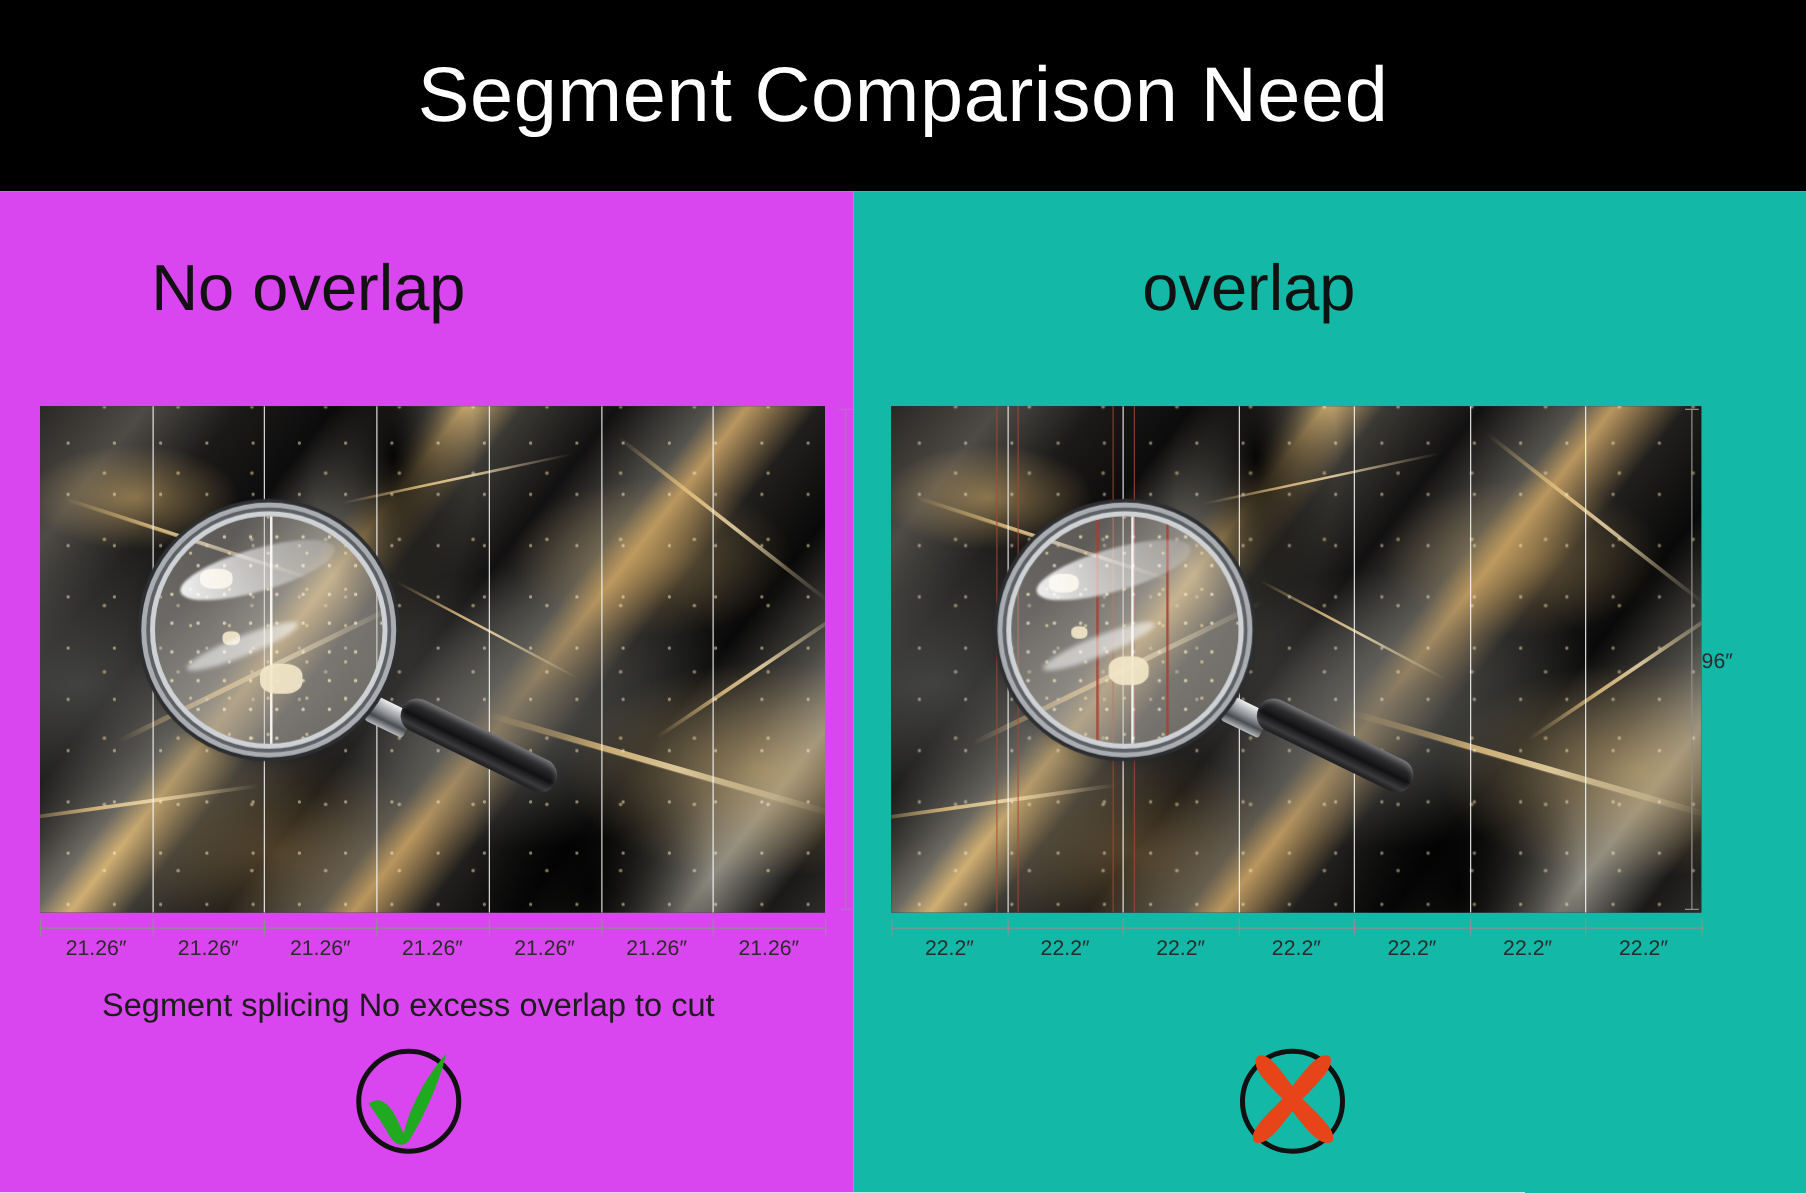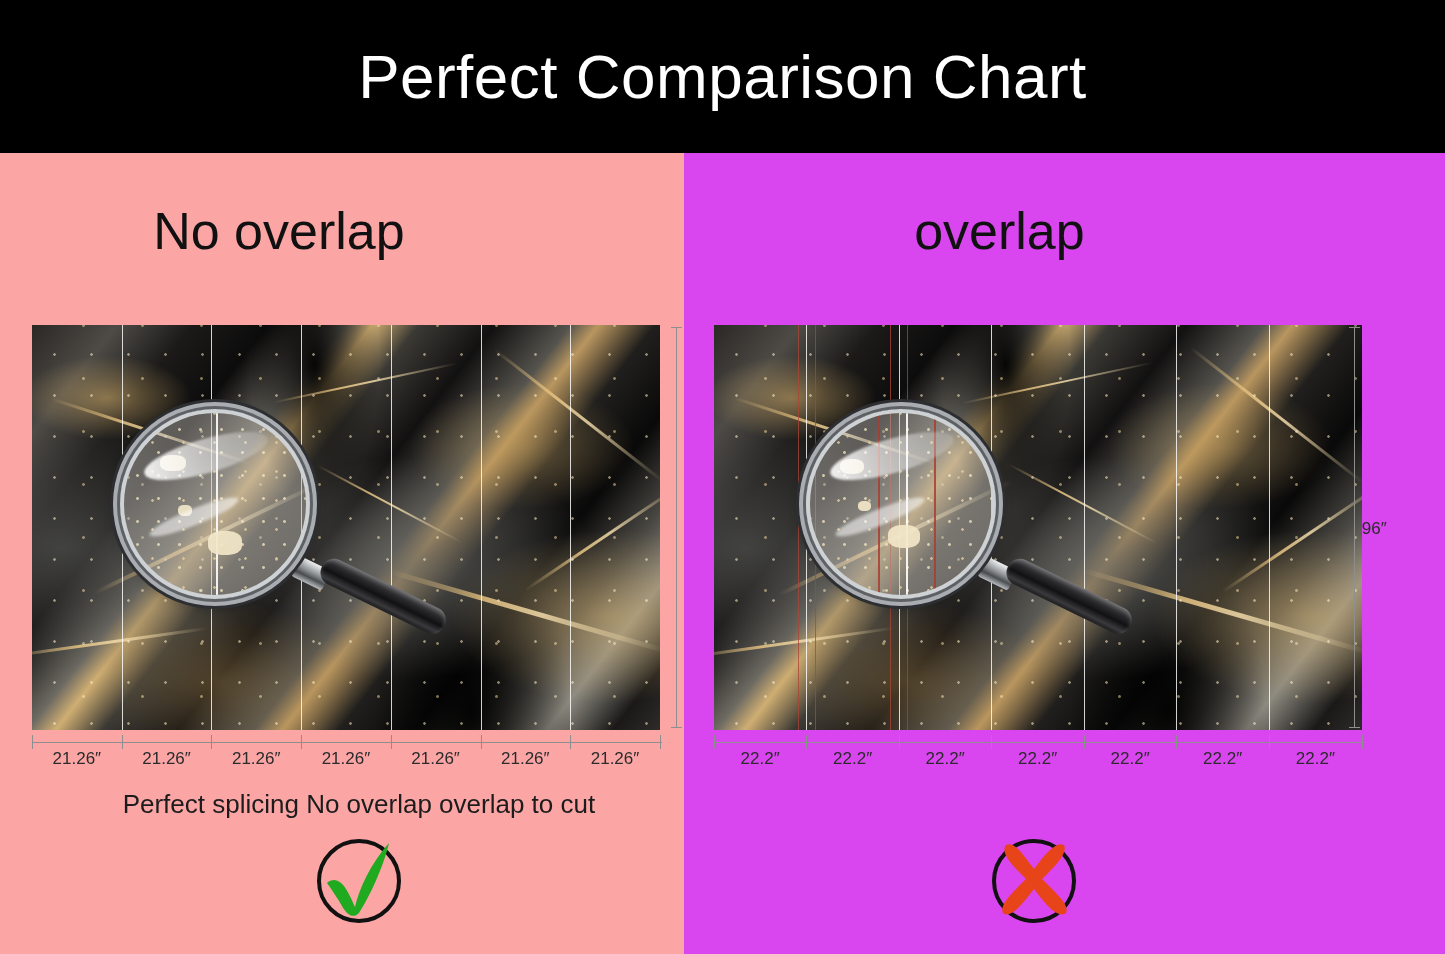--- a/index.html
+++ b/index.html
@@ -44,22 +44,22 @@
     position: absolute;
     left: 0; top: 153px;
     width: 1445px;
     height: 801px;
     display: flex;
   }
   .panel {
     position: relative;
     height: 801px;
   }
-  .panel-left  { width: 706px; background: #fca5a5; padding-left: 32px; }
-  .panel-right { width: 787px; background: #d946ef; }
+  .panel-left  { width: 706px; background: #d946ef; }
+  .panel-right { width: 787px; background: #14b8a6; }
 
   .panel-heading {
     position: absolute;
     top: 48px;
     width: 100%;
     text-align: center;
     font-size: 52px;
     color: #111111;
     font-weight: 400;
     font-family: "Liberation Sans", sans-serif;
@@ -285,21 +285,21 @@
     left: -10px; top: -12px;
     width: 104px; height: 104px;
   }
 </style>
 </head>
 <body>
 
 <div id="root">
 
   <div class="title-bar">
-    <div class="title-text">Perfect Comparison Chart</div>
+    <div class="title-text">Segment Comparison Need</div>
   </div>
 
   <div class="panels">
 
     <div class="panel panel-left">
 
       <div class="panel-heading">No overlap</div>
 
       <div class="mural-wrap left">
         <div class="mural">
@@ -353,21 +353,21 @@
       <div class="seg-labels" style="left:32px; top:596px; width:628px;">
         <div class="seg-label" style="width:89.7px">21.26″</div>
         <div class="seg-label" style="width:89.7px">21.26″</div>
         <div class="seg-label" style="width:89.7px">21.26″</div>
         <div class="seg-label" style="width:89.7px">21.26″</div>
         <div class="seg-label" style="width:89.7px">21.26″</div>
         <div class="seg-label" style="width:89.7px">21.26″</div>
         <div class="seg-label" style="width:89.8px">21.26″</div>
       </div>
 
-      <div class="caption">Perfect splicing No overlap overlap to cut</div>
+      <div class="caption">Segment splicing No excess overlap to cut</div>
 
       <div class="verdict">
         <div class="verdict-badge">
           <div class="verdict-ring"></div>
           <svg class="check-svg" viewBox="0 0 104 104">
             <path d="M20 56 C27 50 34 54 39 62 C44 70 46 76 48 80 C52 62 64 36 82 16
                      C78 34 66 64 52 86 C46 92 40 88 35 79 C30 70 24 62 20 56 Z" fill="#1faa1f"></path>
           </svg>
         </div>
       </div>

